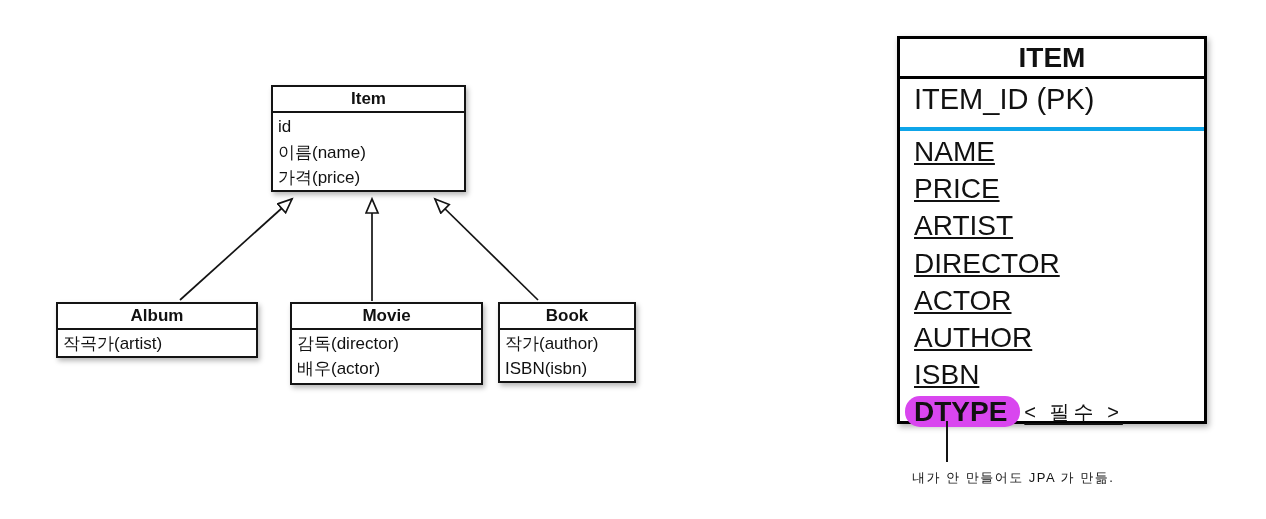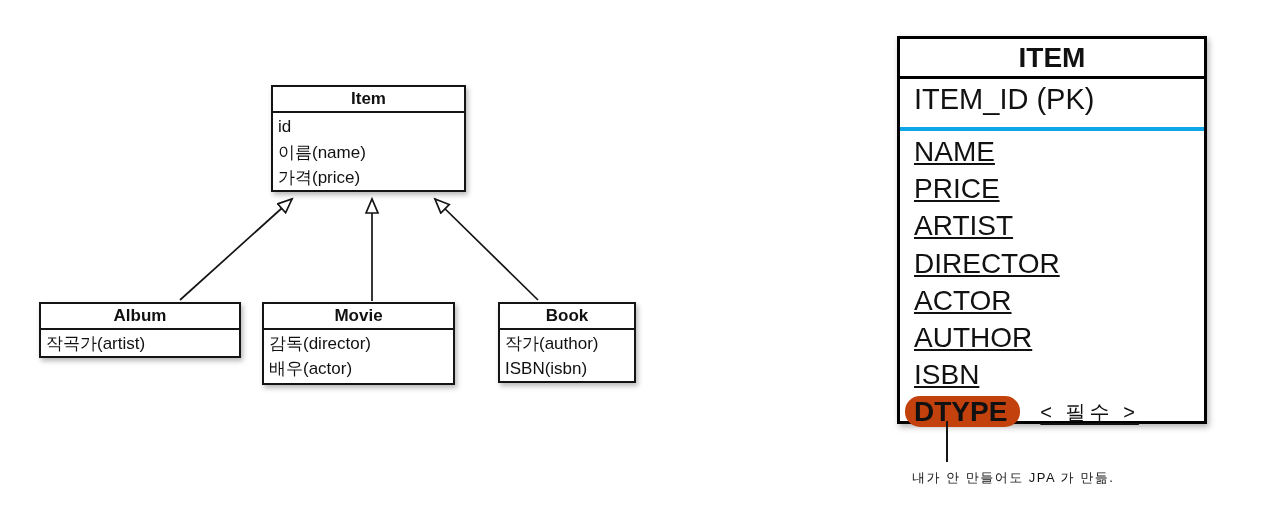--- a/index.html
+++ b/index.html
@@ -15,22 +15,22 @@
     position:absolute; background:#fff; border:2px solid #141414;
     box-shadow:2px 3px 5px rgba(0,0,0,0.28);
   }
   .uml-title {
     text-align:center; font-weight:bold; font-size:17px;
     border-bottom:2px solid #141414; line-height:24px; height:26px;
   }
   .uml-fields { padding:1px 4px 0 5px; font-size:17px; line-height:25.5px; white-space:nowrap; }
 
   #box-item  { left:271px; top:85px;  width:195px; height:107px; }
-  #box-album { left:39px;  top:302px; width:202px; height:56px; }
-  #box-movie { left:262px; top:302px; width:193px; height:83px; }
+  #box-album { left:56px;  top:302px; width:202px; height:56px; }
+  #box-movie { left:290px; top:302px; width:193px; height:83px; }
   #box-book  { left:498px; top:302px; width:138px; height:81px; }
   #box-album .uml-fields, #box-movie .uml-fields, #box-book .uml-fields { line-height:25px; }
 
   
   #arrow-layer { position:absolute; left:0; top:0; width:1266px; height:519px; pointer-events:none; }
 
   
   .db-table {
     position:absolute; left:897px; top:36px; width:310px; height:388px;
     background:#fff; border:3px solid #000;
@@ -45,21 +45,21 @@
     font-size:29px; border-bottom:4px solid #0ea5e9; white-space:nowrap;
   }
   .db-rows { padding:2px 0 0 14px; }
   .db-row { font-size:28px; line-height:37.2px; white-space:nowrap;text-decoration:underline; }
   .db-row-dtype { font-weight:bold; }
   .pill {
     display:inline-block; background:#b4dcab; border-radius:15px;
     padding:0 13px 0 9px; margin-left:-9px; line-height:31px;
   }
   .required-note {
-    font-size:20px; font-weight:normal; margin-left:20px;
+    font-size:20px; font-weight:normal; margin-left:4px;
     letter-spacing:4px; vertical-align:2px; white-space:nowrap;
   }
 
   
   .connector { position:absolute; left:946px; top:421px; width:2px; height:41px; background:#141414; }
   .hand-note {
     position:absolute; left:912px; top:469px; font-size:13px;
     letter-spacing:1.5px; white-space:nowrap; color:#141414;text-align:center;
   }
 </style>
@@ -116,21 +116,21 @@
     <div class="db-pk">ITEM_ID (PK)</div>
     <div class="db-rows">
       <div class="db-row">NAME</div>
       <div class="db-row">PRICE</div>
       <div class="db-row">ARTIST</div>
       <div class="db-row">DIRECTOR</div>
       <div class="db-row">ACTOR</div>
       <div class="db-row">AUTHOR</div>
       <div class="db-row">ISBN</div>
       <div class="db-row db-row-dtype">
-        <span class="pill" style="background: #c2410c;"><span>DTYPE</span></span><span class="required-note">&lt; 필수 &gt;</span>
+        <span class="pill" style="background: #d946ef;"><span>DTYPE</span></span><span class="required-note">&lt; 필수 &gt;</span>
       </div>
     </div>
   </div>
 
   <div class="connector"></div>
 
   <div class="hand-note">내가 안 만들어도  JPA 가 만듦.</div>
 
 </div>
 

